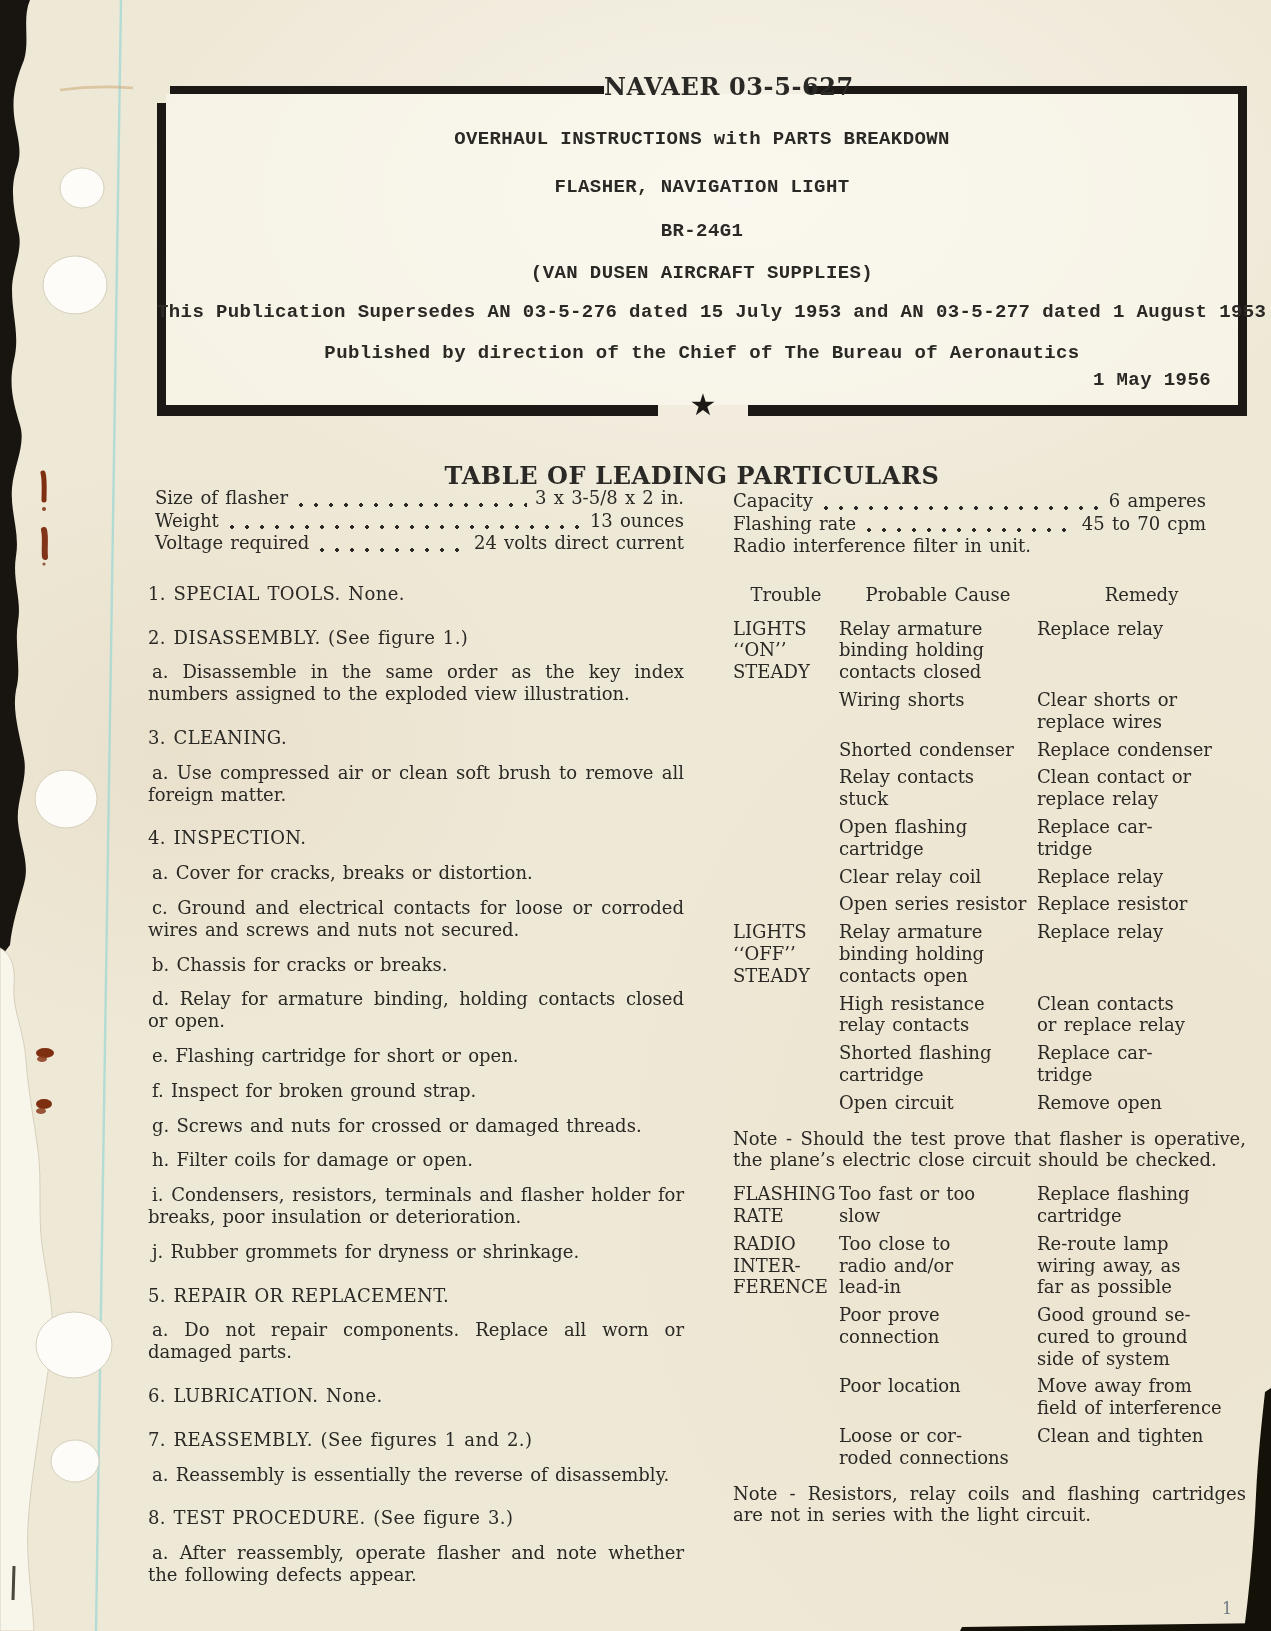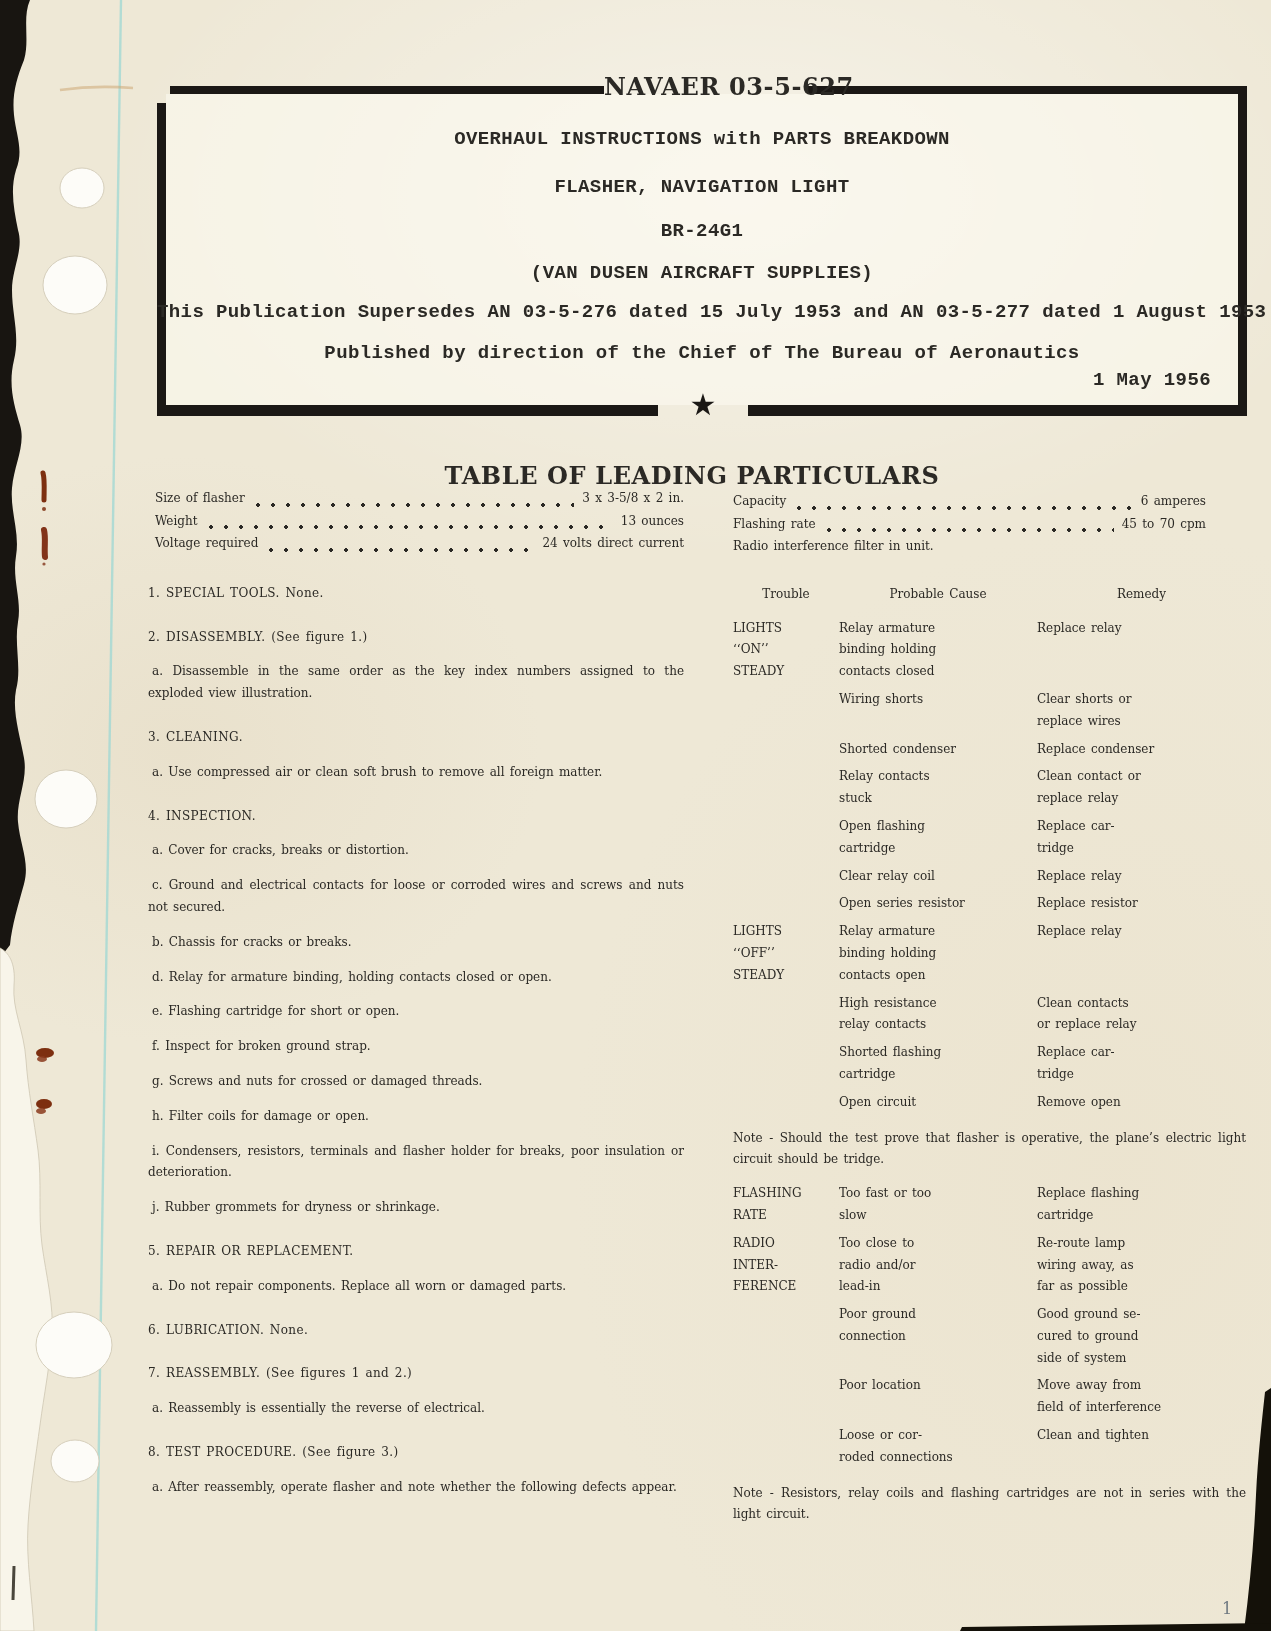--- a/index.html
+++ b/index.html
@@ -45,21 +45,21 @@
   .h-t4 { top:176px; }
   .h-t5 { top:215px; font-weight:bold; }
   .h-t6 { top:256px; }
   .h-date { top:283px; text-align:right; padding-right:36px; box-sizing:border-box; }
   
   .ptitle {
     position:absolute; left:157px; top:461px; width:1070px; text-align:center;
     font-weight:bold; font-size:24px; letter-spacing:.6px;
   }
   
-  .col { position:absolute; font-size:12px; line-height:21.8px; word-spacing:1.5px; }
+  .col { position:absolute; font-size:18px; line-height:21.8px; word-spacing:1.5px; }
   .col-left  { left:148px; top:487px; width:536px; }
   .col-right { left:700px; top:490px; width:546px; }
   .p-row { display:flex; align-items:baseline; line-height:22.6px; padding-left:7px; }
   .col-right .p-row { padding-left:33px; padding-right:40px; }
   .p-label, .p-value { white-space:nowrap; }
   .p-leader {
     flex:1 1 auto; height:20px; margin:0 8px 0 10px; align-self:flex-end;
     background-image: radial-gradient(circle 1.8px at 3px 15px, #2b2925 97%, transparent 100%);
     background-size:15px 22px; background-repeat:repeat-x;
   }
@@ -141,21 +141,21 @@
       <p class="sec-p">e.  Flashing cartridge for short or open.</p>
       <p class="sec-p">f.  Inspect for broken ground strap.</p>
       <p class="sec-p">g.  Screws and nuts for crossed or damaged threads.</p>
       <p class="sec-p">h.  Filter coils for damage or open.</p>
       <p class="sec-p">i.  Condensers, resistors, terminals and flasher holder for breaks, poor insulation or deterioration.</p>
       <p class="sec-p">j.  Rubber grommets for dryness or shrinkage.</p>
       <div class="sec-h">5.  REPAIR OR REPLACEMENT.</div>
       <p class="sec-p">a.  Do not repair components.  Replace all worn or damaged parts.</p>
       <div class="sec-h">6.  LUBRICATION.  None.</div>
       <div class="sec-h">7.  REASSEMBLY.  (See figures 1 and 2.)</div>
-      <p class="sec-p">a.  Reassembly is essentially the reverse of electrical.</p>
+      <p class="sec-p">a.  Reassembly is essentially the reverse of disassembly.</p>
       <div class="sec-h">8.  TEST PROCEDURE.  (See figure 3.)</div>
       <p class="sec-p">a.  After reassembly, operate flasher and note whether the following defects appear.</p>
     </div>
 </div>
 
 <div class="col col-right">
   <div id="particulars-right">
       <div class="p-row">
         <span class="p-label">Capacity</span>
         <span class="p-leader"></span>
@@ -220,39 +220,39 @@
 or replace relay</div>
       <div class="cell c-trouble"></div>
       <div class="cell c-cause">Shorted flashing
 cartridge</div>
       <div class="cell c-remedy">Replace car-
 tridge</div>
       <div class="cell c-trouble"></div>
       <div class="cell c-cause">Open circuit</div>
       <div class="cell c-remedy">Remove open</div>
     </div>
-  <p class="note">Note - Should the test prove that flasher is operative, the plane’s electric light circuit should be tridge.</p>
+  <p class="note">Note - Should the test prove that flasher is operative, the plane’s electric close circuit should be checked.</p>
   <div class="tgrid" id="trouble-b">
       <div class="cell c-trouble">FLASHING
 RATE</div>
       <div class="cell c-cause">Too fast or too
 slow</div>
       <div class="cell c-remedy">Replace flashing
 cartridge</div>
       <div class="cell c-trouble">RADIO
 INTER-
 FERENCE</div>
       <div class="cell c-cause">Too close to
 radio and/or
 lead-in</div>
       <div class="cell c-remedy">Re-route lamp
 wiring away, as
 far as possible</div>
       <div class="cell c-trouble"></div>
-      <div class="cell c-cause">Poor ground
+      <div class="cell c-cause">Poor prove
 connection</div>
       <div class="cell c-remedy">Good ground se-
 cured to ground
 side of system</div>
       <div class="cell c-trouble"></div>
       <div class="cell c-cause">Poor location</div>
       <div class="cell c-remedy">Move away from
 field of interference</div>
       <div class="cell c-trouble"></div>
       <div class="cell c-cause">Loose or cor-

